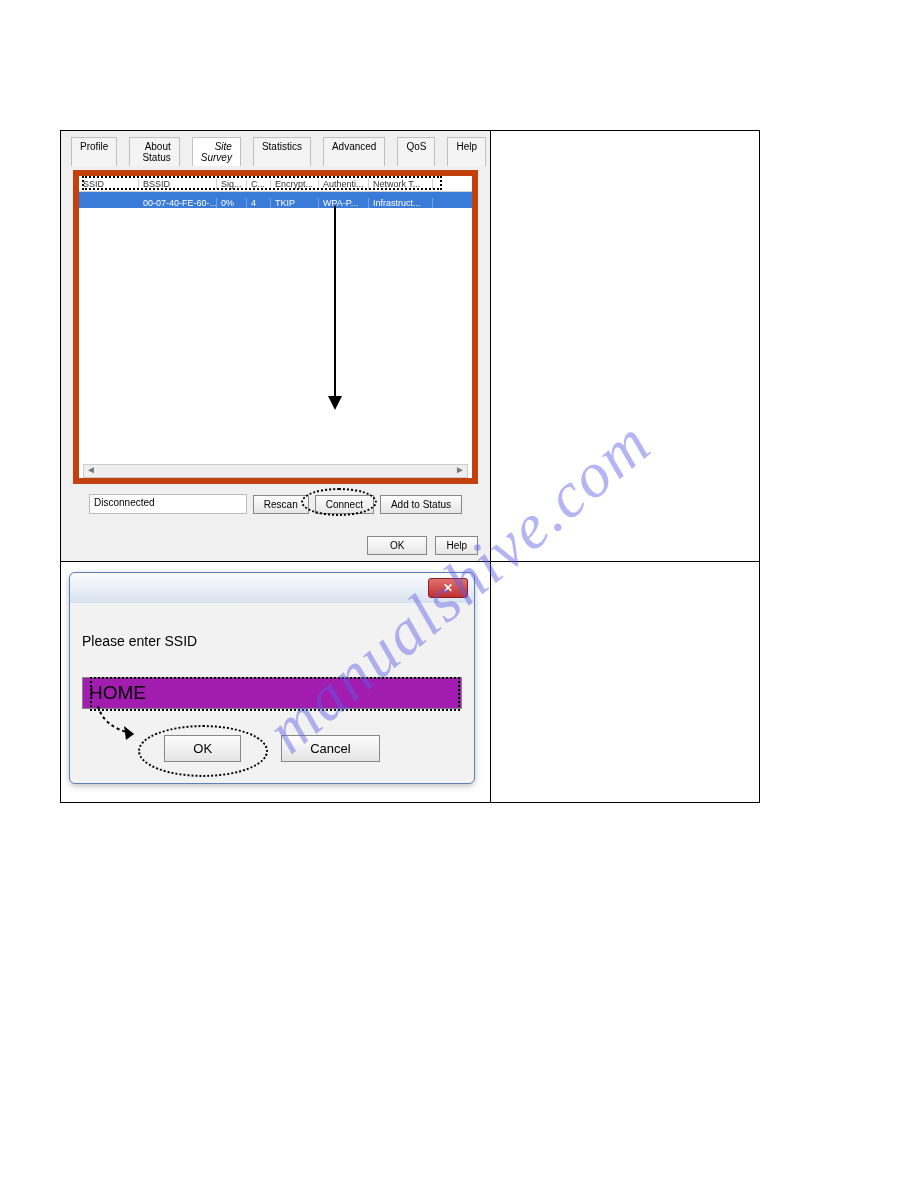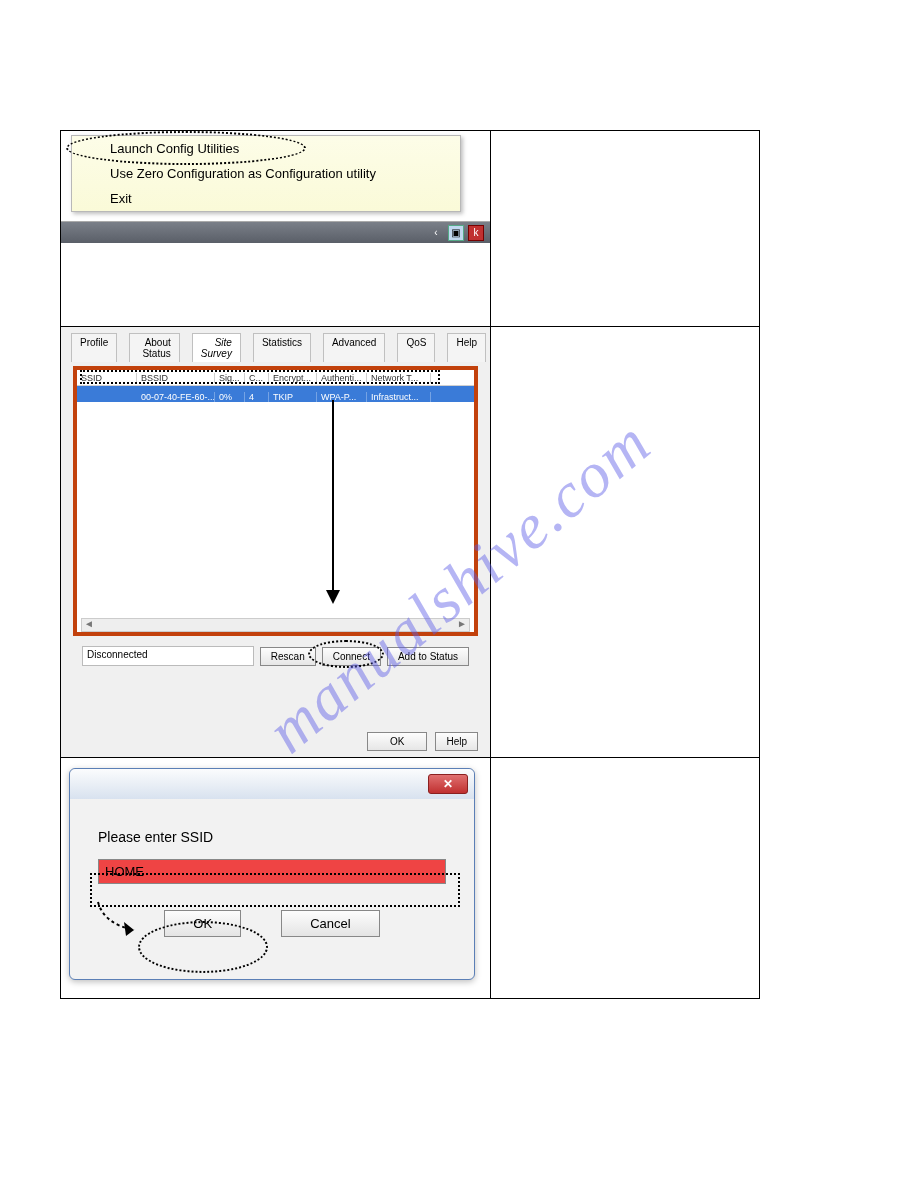--- a/index.html
+++ b/index.html
@@ -61,38 +61,38 @@
     position:absolute; border:2px dotted #000; border-radius:50%;
     pointer-events:none;
   }
   .ell1 { top:0px; left:5px; width:240px; height:34px; }
 
   
   .row2 { height: 430px; background:#f0f0f0; position:relative; }
   .tabs { display:flex; font-size:10px; padding:6px 4px 0 10px; gap:12px;text-align:right; }
   .tab { padding:3px 8px; border:1px solid #c0c0c0; border-bottom:none; background:#f4f4f4; }
   .tab.active { background:#fff;font-style:italic; }
-  .survey-box { margin:4px 12px; border:4px solid #c2410c; background:#fff; height:270px; position:relative; }
+  .survey-box { margin:4px 12px; border:6px solid #c2410c; background:#fff; height:314px; position:relative; }
   .sv-head { display:flex; font-size:9px; color:#333; border-bottom:1px solid #d0d0d0; height:16px; align-items:center; }
   .sv-head span { border-right:1px solid #d0d0d0; padding:0 4px; overflow:hidden; white-space:nowrap; }
   .sv-row { display:flex; font-size:9px; color:#fff; background:#3a7bd8; height:16px; align-items:flex-end; }
   .sv-row span { border-right:1px solid rgba(255,255,255,.3); padding:0 4px; overflow:hidden; white-space:nowrap; }
   .sv-scrollbar { position:absolute; bottom:0; left:4px; right:4px; height:14px; background:#eee; border:1px solid #ccc; }
   .sv-scrollbar::before { content:"◄"; position:absolute; left:2px; top:-1px; font-size:10px; color:#777; }
   .sv-scrollbar::after { content:"►"; position:absolute; right:2px; top:-1px; font-size:10px; color:#777; }
   .dotted-annot { border:2px dotted #000; position:absolute; pointer-events:none; }
   .dot-head { top:0px; left:3px; width:360px; height:14px; border-radius:0; }
   .arrow-down {
     position:absolute; left:255px; top:30px; width:2px; height:202px; background:#000;
   }
   .arrow-down::after {
     content:""; position:absolute; left:-6px; bottom:-2px;
     border-left:7px solid transparent; border-right:7px solid transparent; border-top:14px solid #000;
   }
-  .btn-row { display:flex; gap:6px; padding:6px 21px; font-size:10px; align-items:flex-end; }
+  .btn-row { display:flex; gap:6px; padding:6px 28px; font-size:10px; align-items:flex-end; }
   .status-box { flex:1; border:1px solid #bbb; background:#fff; padding:2px 4px; font-size:10px; height:20px; }
   .winbtn { border:1px solid #888; background:linear-gradient(#fdfdfd,#e6e6e6); font-size:10px; padding:3px 10px; cursor:pointer; }
   .ell2 { border-radius:50%; top:-7px; left:-14px; width:76px; height:28px; position:absolute; }
   .connect-wrap { position:relative; }
   .footer-row { position:absolute; bottom:6px; right:12px; display:flex; gap:8px; }
 
   
   .row3 { height: 240px; position:relative; background:#fff; }
   .dlg {
     position:absolute; top:10px; left:8px; width:406px; height:212px;
@@ -102,60 +102,42 @@
   .dlg-title {
     height:30px; background:linear-gradient(#fbfcfd,#d8e2ef);
     border-top-left-radius:6px; border-top-right-radius:6px;
     display:flex; justify-content:flex-end; align-items:center; padding-right:6px;
   }
   .close-btn {
     width:40px; height:20px; background:linear-gradient(#e07070,#c03030);
     border:1px solid #8a2020; border-radius:3px; color:#fff; font-weight:bold;
     display:flex; align-items:center; justify-content:center; font-size:12px; cursor:pointer;
   }
-  .dlg-body { padding:30px 28px 16px; font-size:14px; }
+  .dlg-body { padding:30px 12px 16px; font-size:14px; }
   .dlg-input {
-    width:100%; border:1px solid #888; background:#ef4444; font-size:13px;
-    padding:4px 6px; margin-top:14px; font-family:inherit;
+    width:100%; border:1px solid #888; background:#a21caf; font-size:19px;
+    padding:4px 6px; margin-top:28px; font-family:inherit;
   }
   .dot-input { top:104px; left:20px; width:370px; height:34px; }
   .dlg-btns { display:flex; gap:40px; justify-content:center; margin-top:26px; }
   .dlg-btn { border:1px solid #888; background:linear-gradient(#fdfdfd,#e4e4e4); padding:5px 28px; font-size:13px; cursor:pointer; }
   .ell3 { top:152px; left:68px; width:130px; height:52px; border-radius:50%; }
   .lead-arrow {
     position:absolute; top:131px; left:26px; width:40px; height:26px;
   }
   .lead-arrow svg { overflow:visible; }
 </style>
 </head>
 <body>
 
 <div class="watermark">manualshive.com</div>
 
 <table class="outer-table">
 
   <tbody>
-      <tr>
-    <td class="cell-left">
-      <div class="row1">
-        <div class="ctx-menu">
-          <div class="ctx-item">Launch Config Utilities</div>
-          <div class="ctx-item">Use Zero Configuration as Configuration utility</div>
-          <div class="ctx-item">Exit</div>
-        </div>
-        <div class="taskbar">
-          <div class="tray-icon" style="color:#fff;">‹</div>
-          <div class="tray-icon" style="background:#c0d8f0;border:1px solid #5a8;">▣</div>
-          <div class="tray-icon" style="background:#c03030;border:1px solid #700;color:#fff;">k</div>
-        </div>
-        <div class="ellipse-annot ell1"></div>
-      </div>
-    </td>
-    <td class="cell-right"></td>
-  </tr>
 
   <tr>
     <td class="cell-left">
       <div class="row2">
         <div class="tabs">
           <div class="tab">Profile</div>
           <div class="tab">About Status</div>
           <div class="tab active">Site Survey</div>
           <div class="tab">Statistics</div>
           <div class="tab">Advanced</div>

